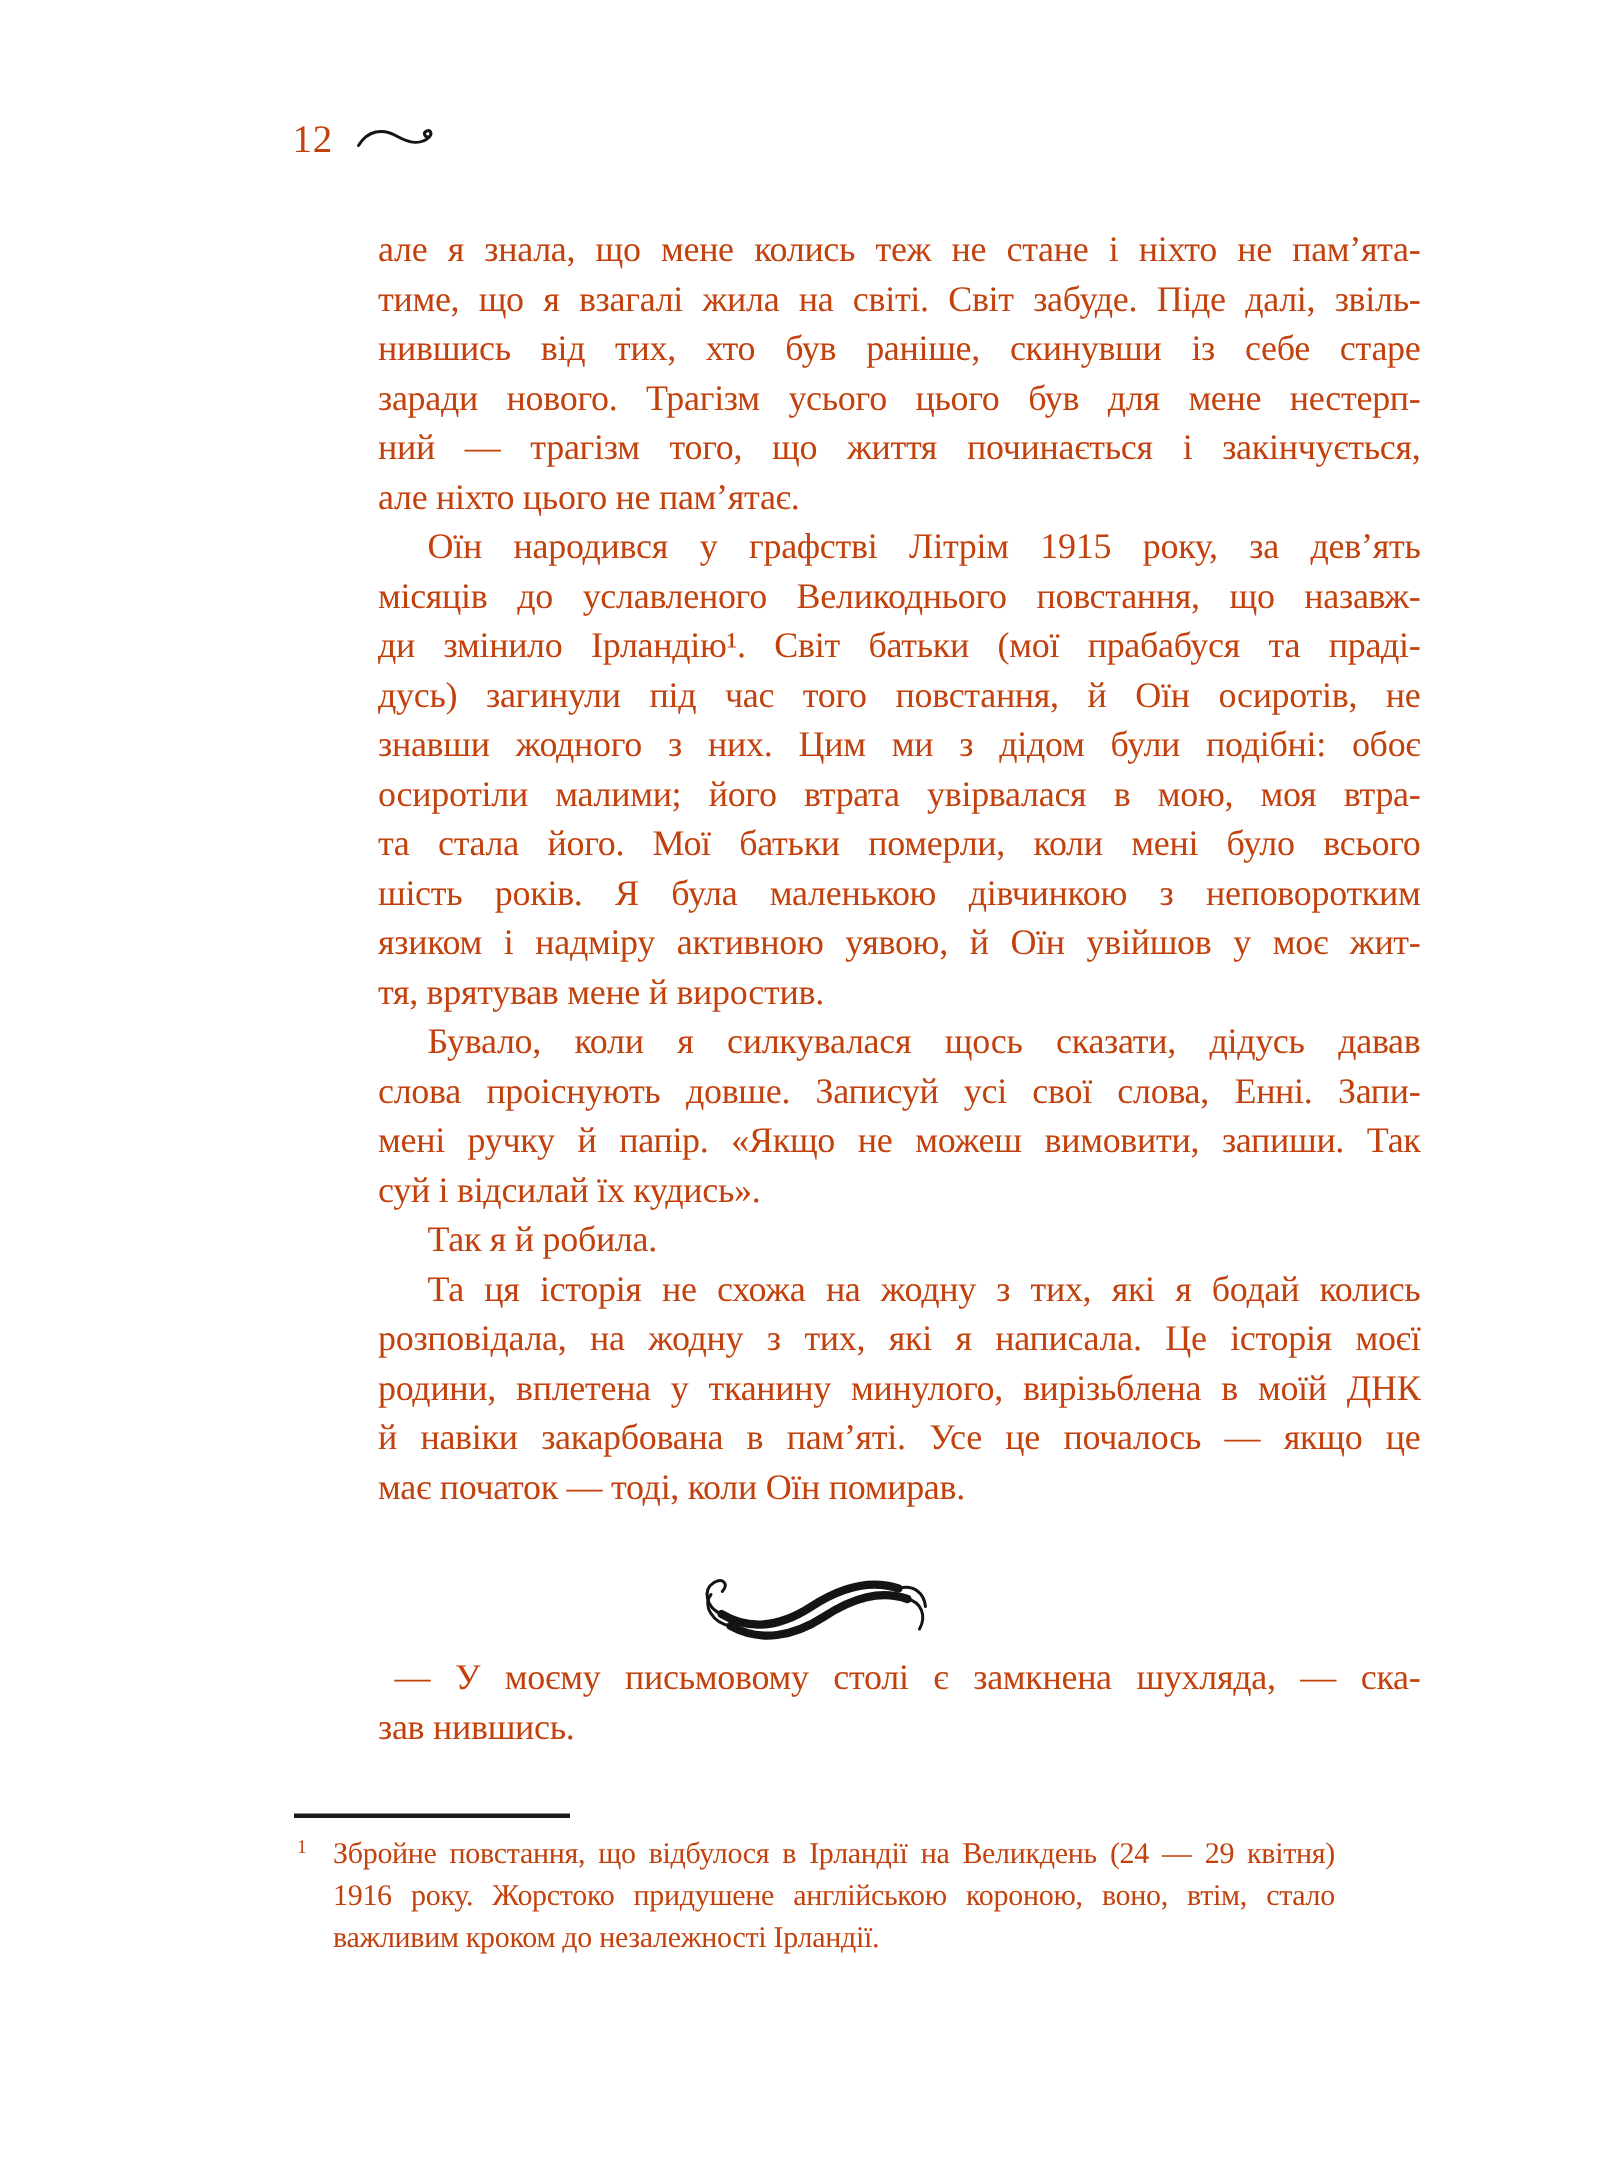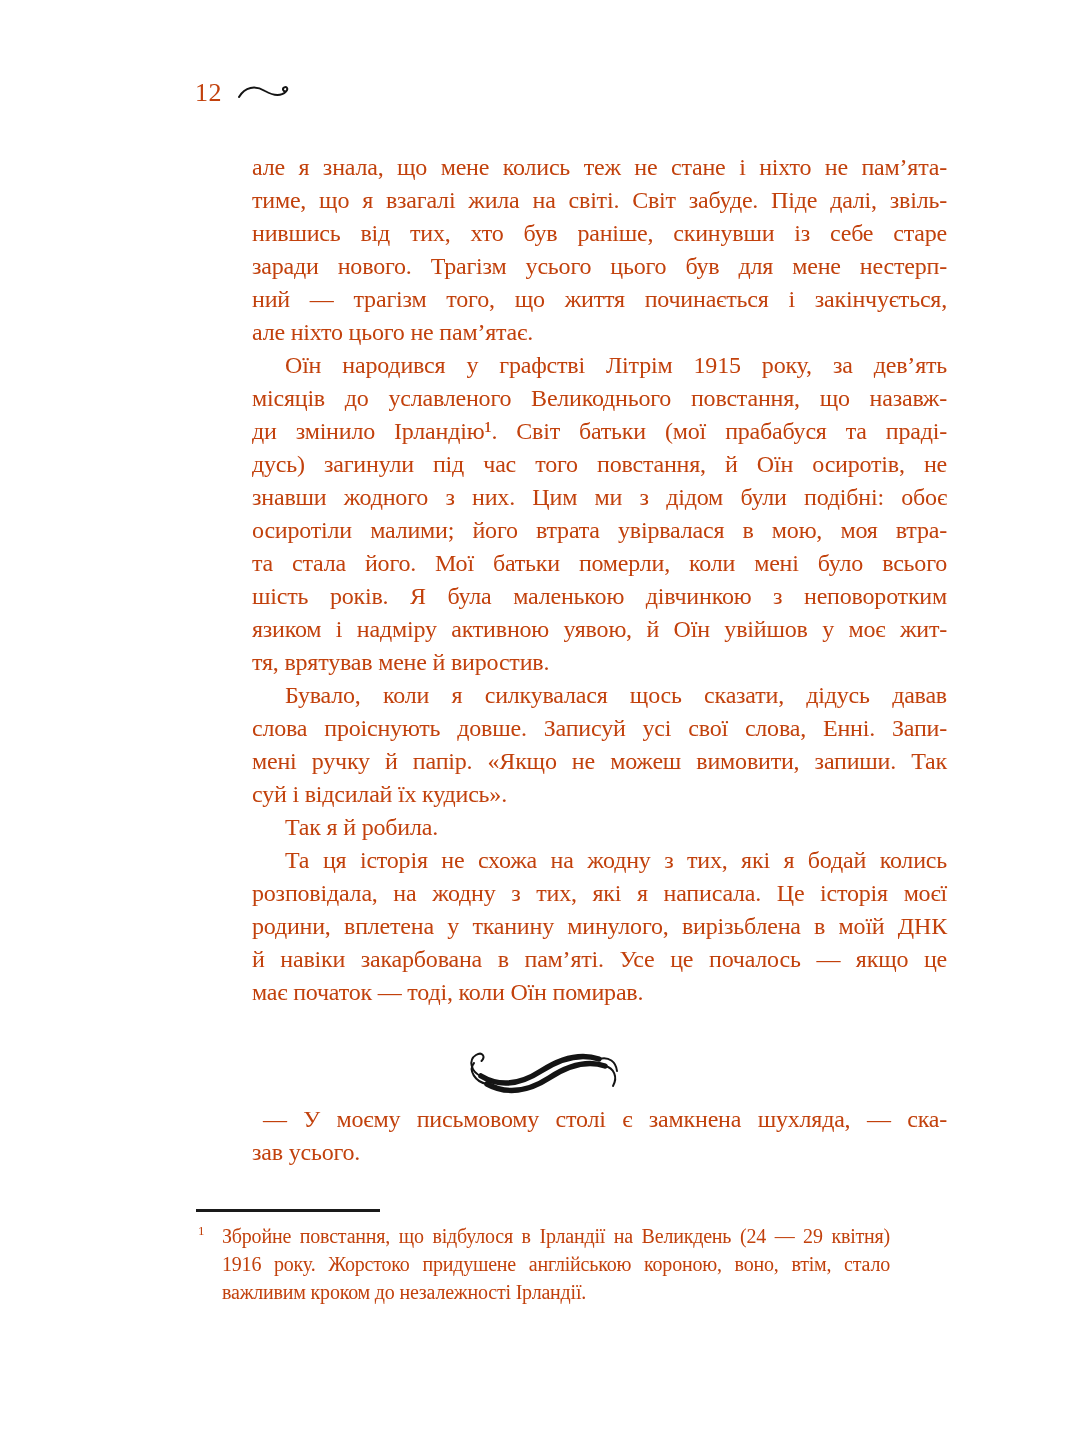--- a/index.html
+++ b/index.html
@@ -159,21 +159,21 @@
       <path d="M18 40 C 8 36, 5 24, 13 19 C 19 15.5, 23 20, 18.5 25" stroke="#141414" stroke-width="2" stroke-linecap="round" fill="none"></path>
       <path d="M24 48 C 12 46, 5 34, 11 27" stroke="#141414" stroke-width="2" stroke-linecap="round" fill="none"></path>
       <path d="M136 23 C 146 20, 153 26, 154 35" stroke="#141414" stroke-width="2" stroke-linecap="round" fill="none"></path>
       <path d="M142 30 C 151 32, 155 41, 150 50" stroke="#141414" stroke-width="2" stroke-linecap="round" fill="none"></path>
     </svg>
   </div>
 
   <div class="textblock dialogue-block" id="dialogue-text">
       <div class="para indent">
         <div class="bline">— У моєму письмовому столі є замкнена шухляда, — ска-</div>
-        <div class="bline last">зав усього.</div>
+        <div class="bline last">зав нившись.</div>
       </div>
     </div>
 
   <div class="fn-rule"></div>
   <div class="footnote">
     <span class="fn-marker">1</span>
     <div class="fn-text" id="footnote-text">
         <div class="fline">Збройне повстання, що відбулося в Ірландії на Великдень (24 — 29 квітня)</div>
         <div class="fline">1916 року. Жорстоко придушене англійською короною, воно, втім, стало</div>
         <div class="fline last">важливим кроком до незалежності Ірландії.</div>

